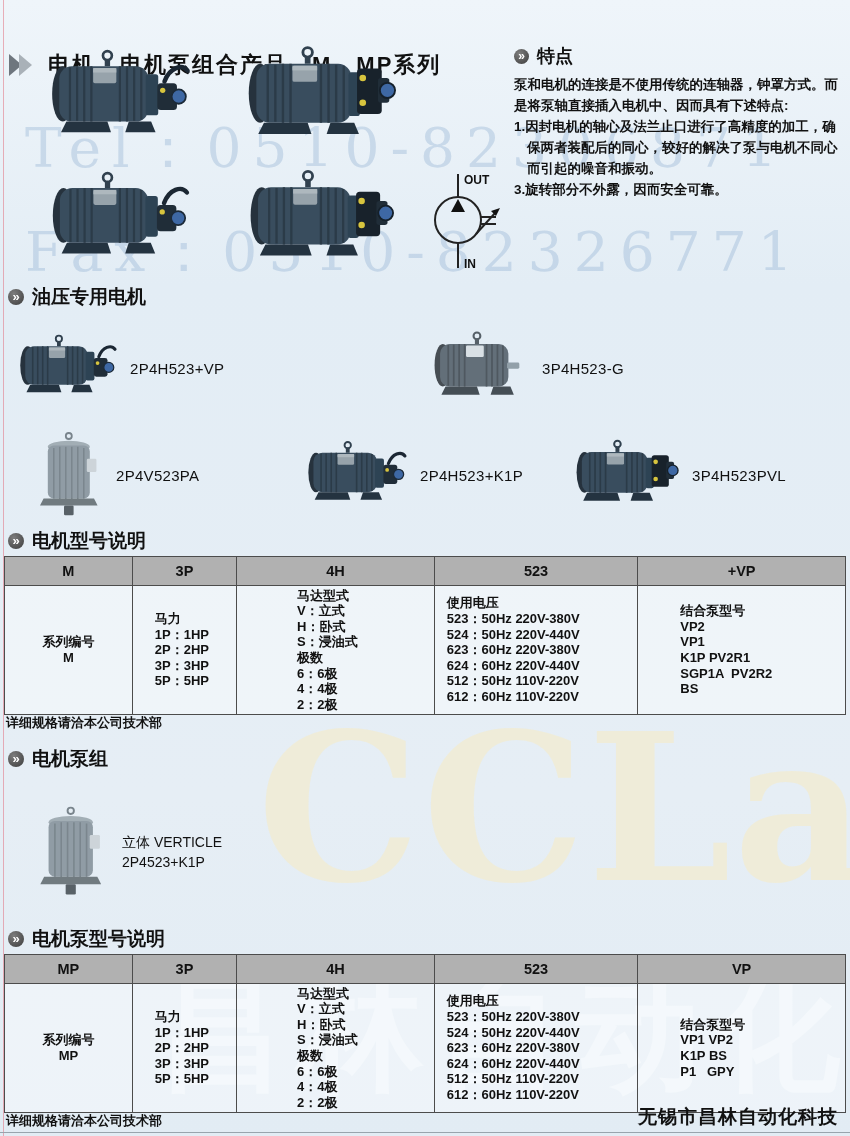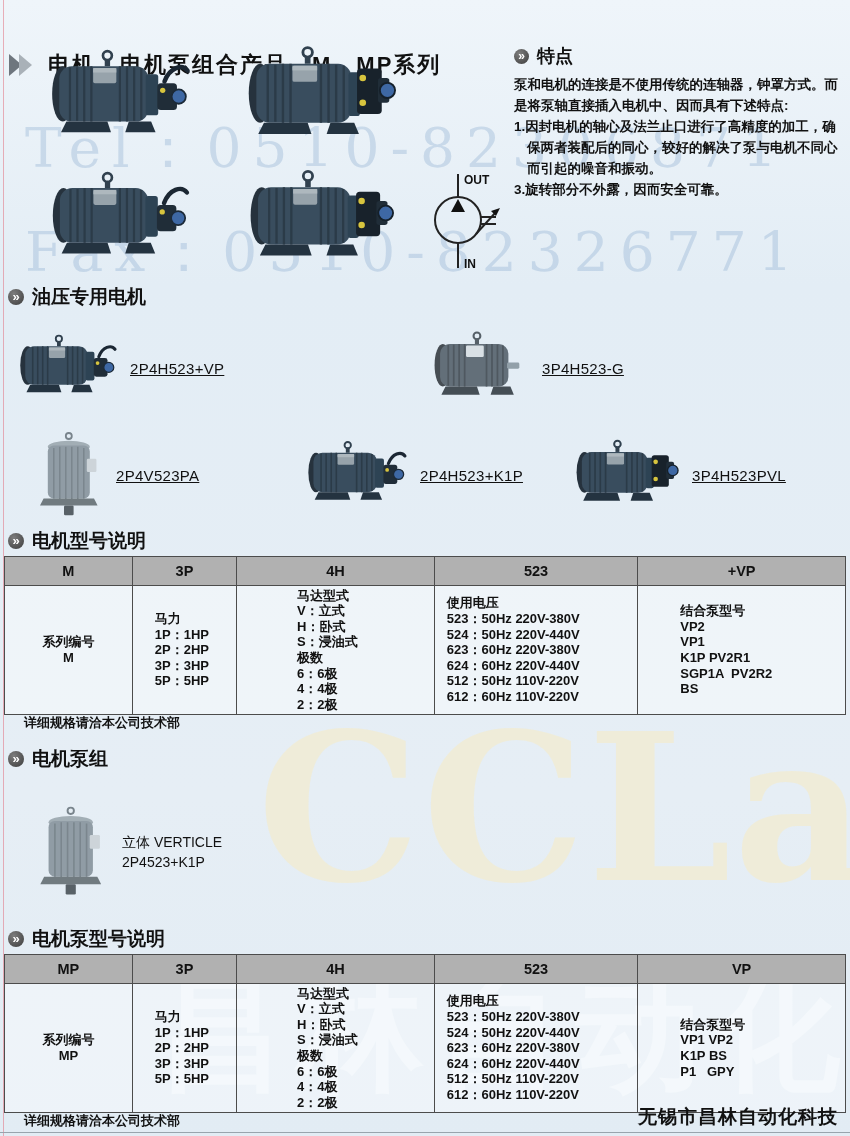--- a/index.html
+++ b/index.html
@@ -30,37 +30,37 @@
     display:grid;grid-template-columns:1fr 1fr;grid-template-rows:1fr 1fr;place-items:center;}
 
   .features{position:absolute;left:514px;top:44px;width:334px;}
   .features-head{display:flex;align-items:center;gap:8px;font-size:18px;font-weight:bold;}
   .features-head .bullet{width:15px;height:15px;flex-basis:15px;line-height:15px;font-size:12px;}
   .features p{margin:6px 0 0 0;font-size:13.5px;line-height:21px;font-weight:600;}
   .feature-item{font-size:13.5px;line-height:21px;font-weight:600;padding-left:13px;text-indent:-13px;}
 
   .pump-symbol{position:absolute;left:414px;top:168px;}
 
-  .hyd-row{position:absolute;left:14px;width:824px;display:flex;text-decoration:underline;}
+  .hyd-row{position:absolute;left:14px;width:824px;display:flex;}
   .hyd-row1{top:314px;height:108px;}
   .hyd-row2{top:424px;height:102px;}
   .hyd-item{flex:1;display:flex;align-items:center;gap:10px;}
   .model-label{font-size:15px;font-weight:500;letter-spacing:.3px;white-space:nowrap;}
 
   .tbl-wrap{position:absolute;left:4px;width:842px;}
   .tbl1{top:556px;}
   .tbl2{top:954px;}
   table{width:100%;border-collapse:collapse;table-layout:fixed;background:rgba(250,253,255,0.45);}
   th{background:#b1b1b1;border:1px solid #4c4c4c;height:26px;font-size:14.5px;font-weight:600;color:#111;}
   td{border:1px solid #4c4c4c;height:126px;vertical-align:middle;font-size:13px;line-height:15.6px;
      font-weight:600;color:#111;white-space:pre-wrap;}
   td.c1{text-align:center;}
   td.c2{padding-left:22px;} td.c3{padding-left:60px;} td.c4{padding-left:12px;} td.c5{padding-left:42px;}
 
-  .note{position:absolute;left:24px;font-size:13px;font-weight:600;}
+  .note{position:absolute;left:6px;font-size:13px;font-weight:600;}
   .note1{top:714px;} .note2{top:1112px;}
 
   .pg-row{position:absolute;left:14px;top:778px;width:824px;height:148px;display:flex;}
   .pg-item{flex:1;display:flex;align-items:center;gap:12px;}
   .pg-label{font-size:14px;font-weight:400;line-height:20px;white-space:nowrap;}
 
   .brand-footer{position:absolute;right:12px;top:1104px;font-size:19px;font-weight:bold;letter-spacing:1px;}
 
   .light{filter:grayscale(.55) brightness(1.45) contrast(.9);}
   .tilt{transform:rotate(-14deg);}

